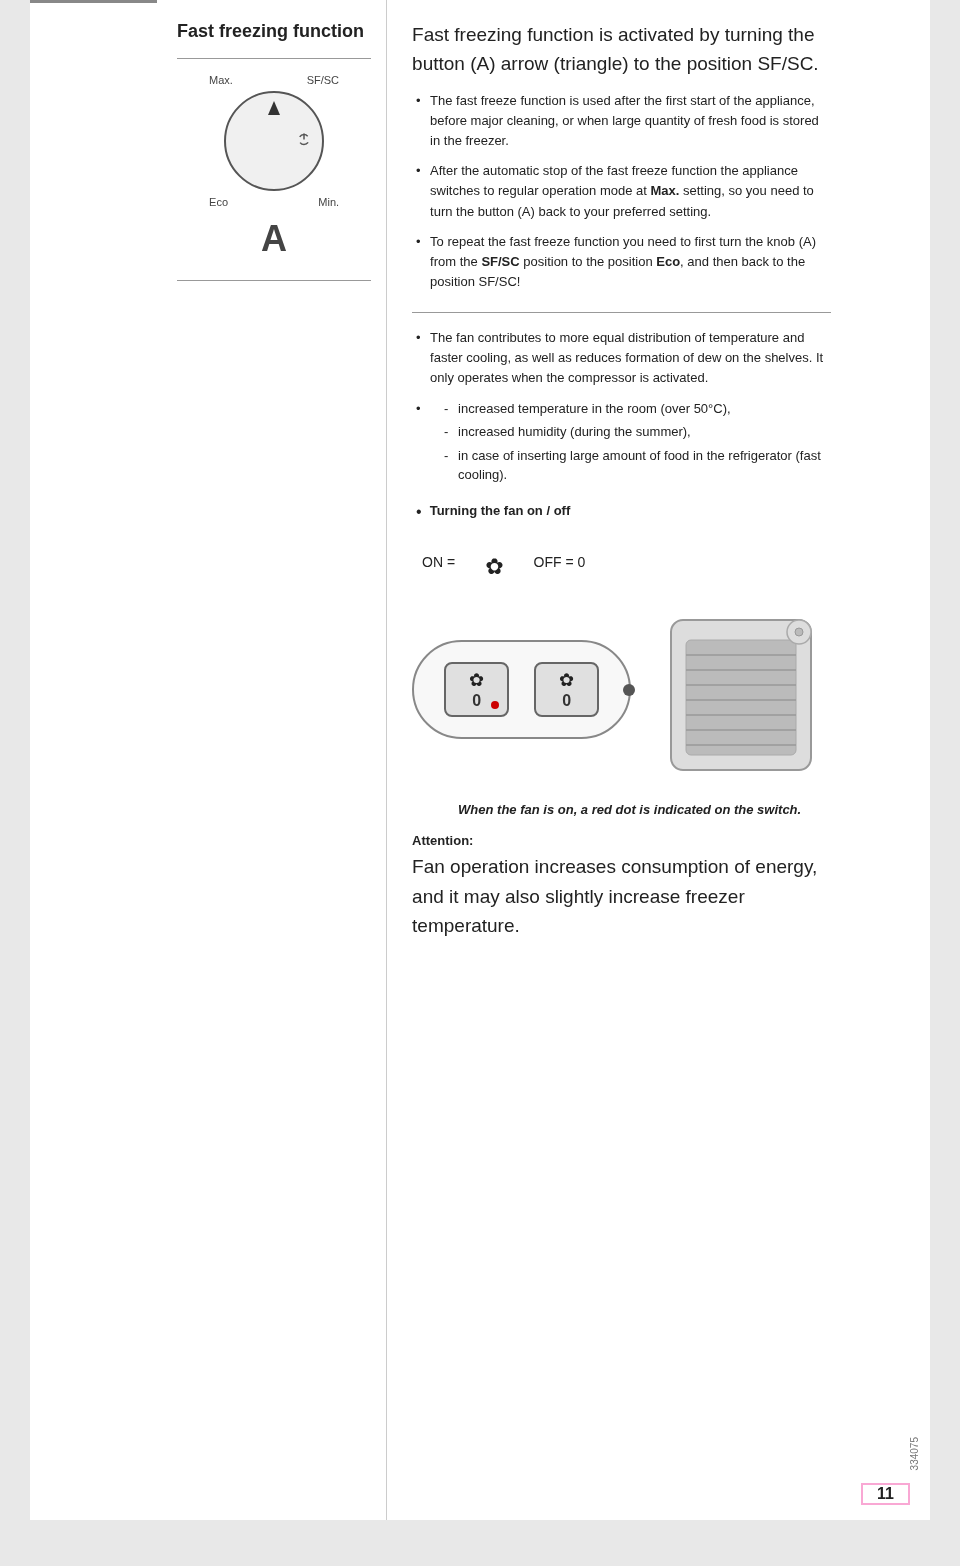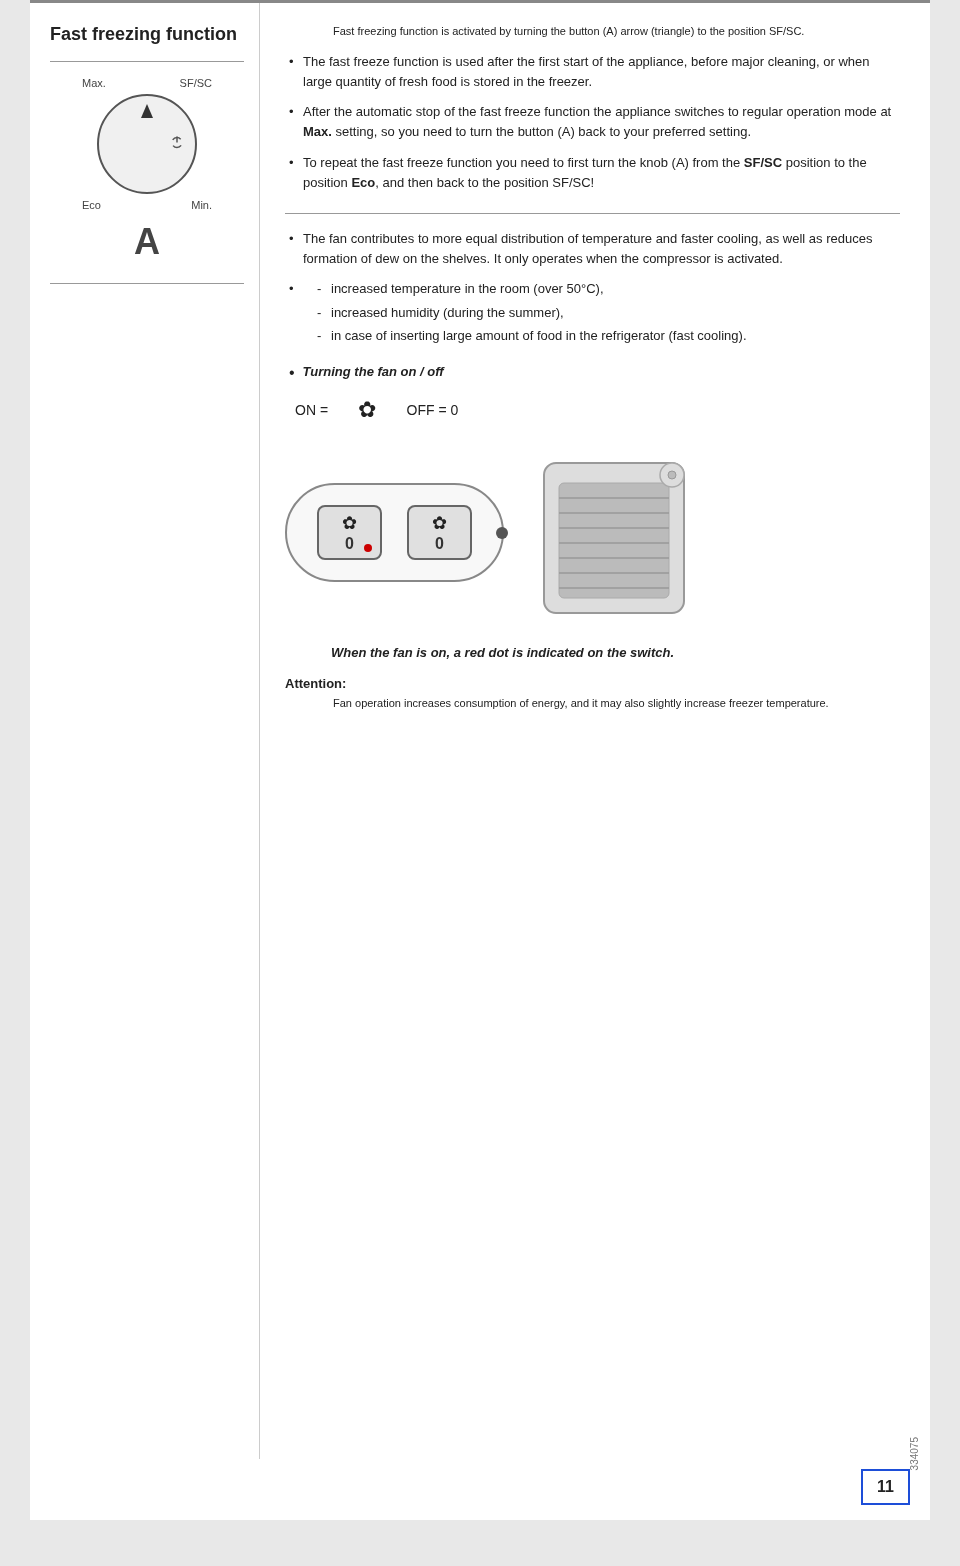--- a/index.html
+++ b/index.html
@@ -12,21 +12,21 @@
       min-height: 1566px;
     }
     .page {
       background: #fff;
       margin: 0 auto;
       width: 900px;
       min-height: 1520px;
       padding: 0;
       position: relative;
       display: flex;
-      flex-direction: column;
+      flex-direction: row;
     }
     .top-border {
       height: 3px;
       background: #888;
       width: 100%;
     }
     .content-area {
       display: flex;
       flex: 1;
     }
@@ -109,22 +109,21 @@
     .knob-letter {
       font-size: 36px;
       font-weight: bold;
       color: #444;
       margin-top: 10px;
     }
     
     .para {
       margin-bottom: 12px;
       line-height: 1.55;
-      font-size: 11px;
-      margin-left: 48px;
+      font-size: 19px;
     }
     .bullet-list {
       margin: 0 0 12px 0;
       padding-left: 0;
       list-style: none;
     }
     .bullet-list > li {
       padding-left: 18px;
       position: relative;
       margin-bottom: 10px;
@@ -157,26 +156,25 @@
       border: none;
       border-top: 1px solid #999;
       margin: 20px 0 15px 0;
     }
     
     .fan-on-off {
       margin: 18px 0 15px 0;
     }
     .fan-label {
       font-weight: bold;
-      margin-bottom: 6px;
-      font-style: italic;
+      margin-bottom: 24px;
     }
     .fan-symbols {
       display: flex;
-      align-items: center;
+      align-items: flex-start;
       gap: 30px;
       margin-left: 10px;
       font-size: 14px;
     }
     .fan-icon {
       font-size: 22px;
       display: inline-block;
     }
     
     .diagram-area {
@@ -255,22 +253,22 @@
     }
     
     .page-footer {
       display: flex;
       justify-content: flex-end;
       align-items: flex-end;
       padding: 10px 20px 15px 0;
       margin-top: auto;
     }
     .page-number-box {
-      border: 2px solid #1d4ed8;
-      padding: 7px 14px;
+      border: 2px solid #f9a8d4;
+      padding: 0 14px;
       font-size: 16px;
       font-weight: bold;
       color: #222;
     }
     .page-code {
       position: absolute;
       right: 10px;
       bottom: 50px;
       font-size: 10px;
       color: #777;

